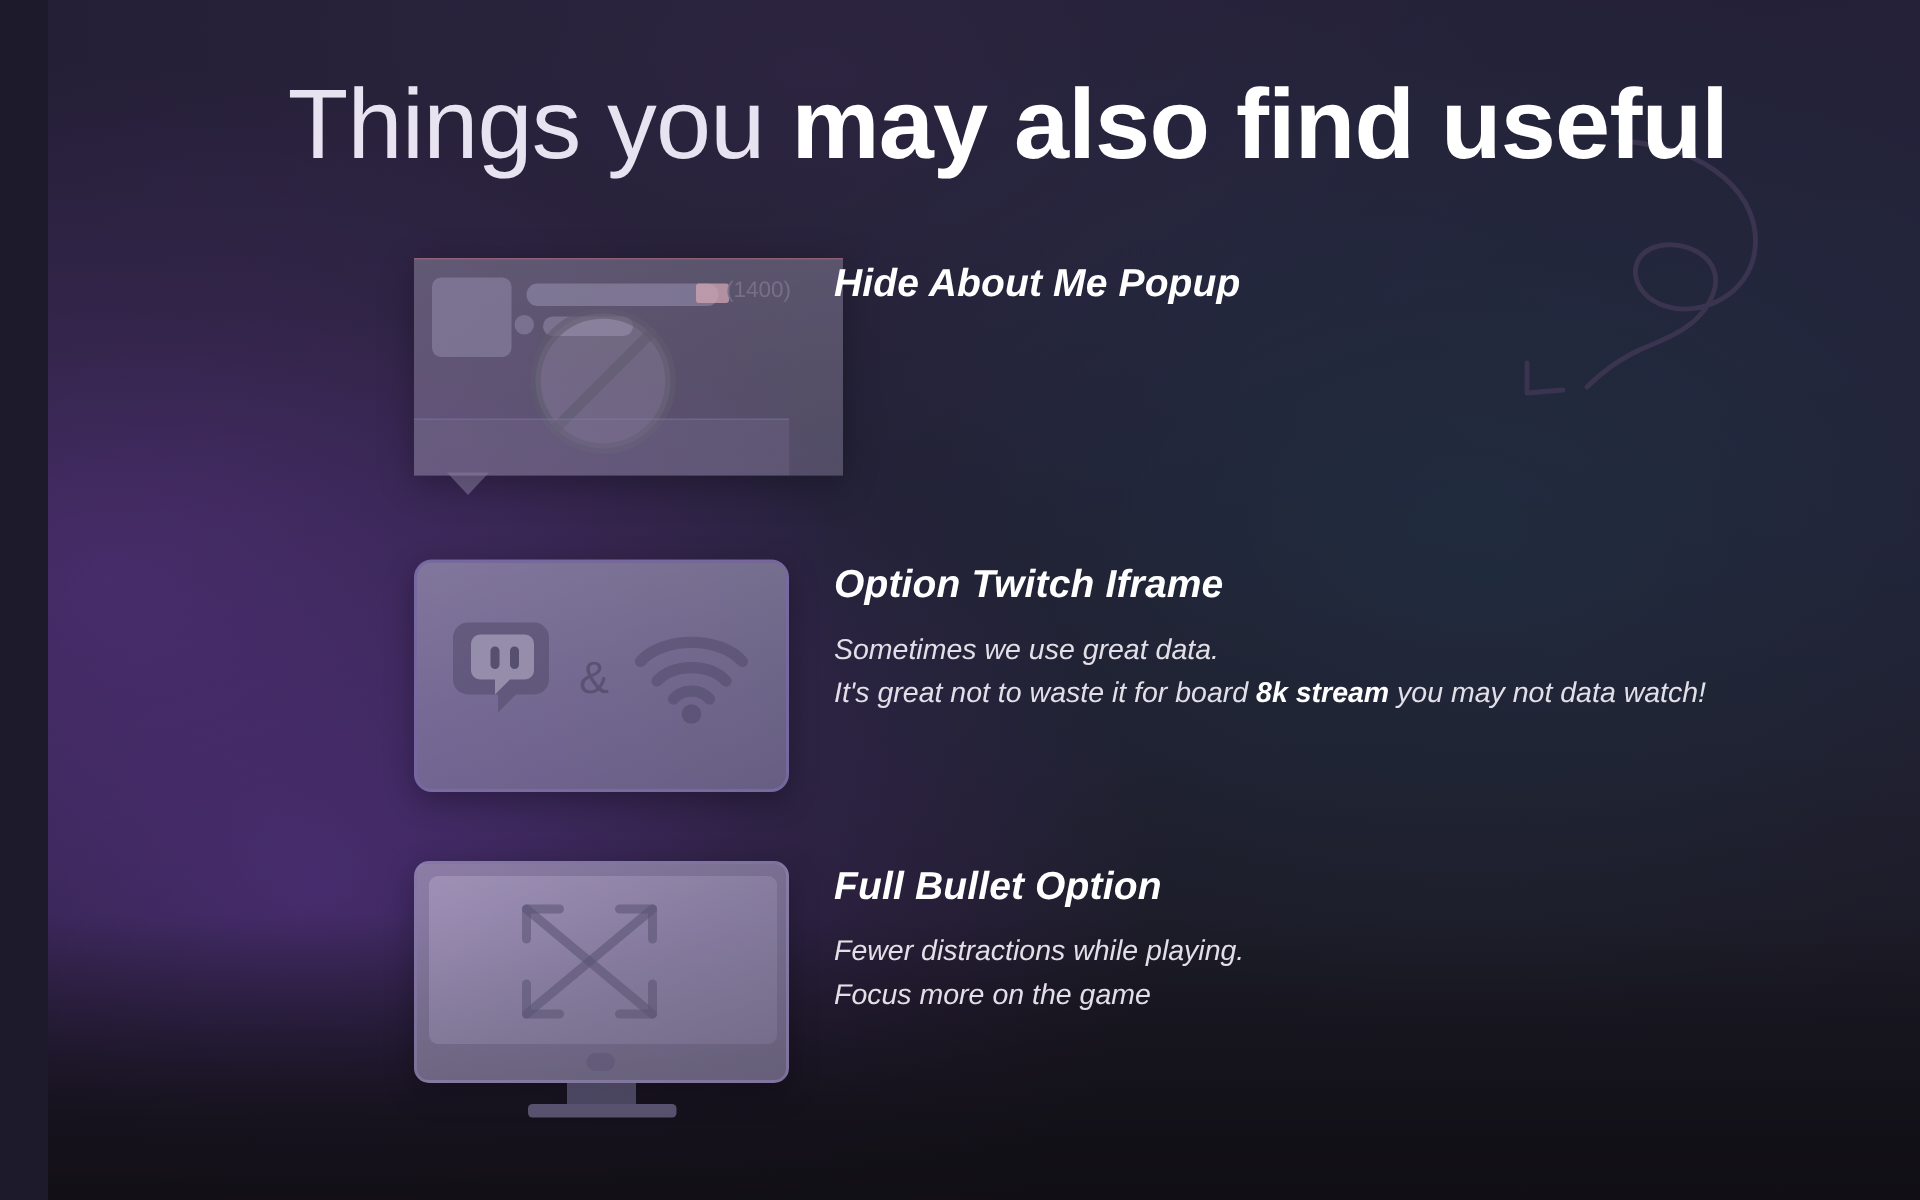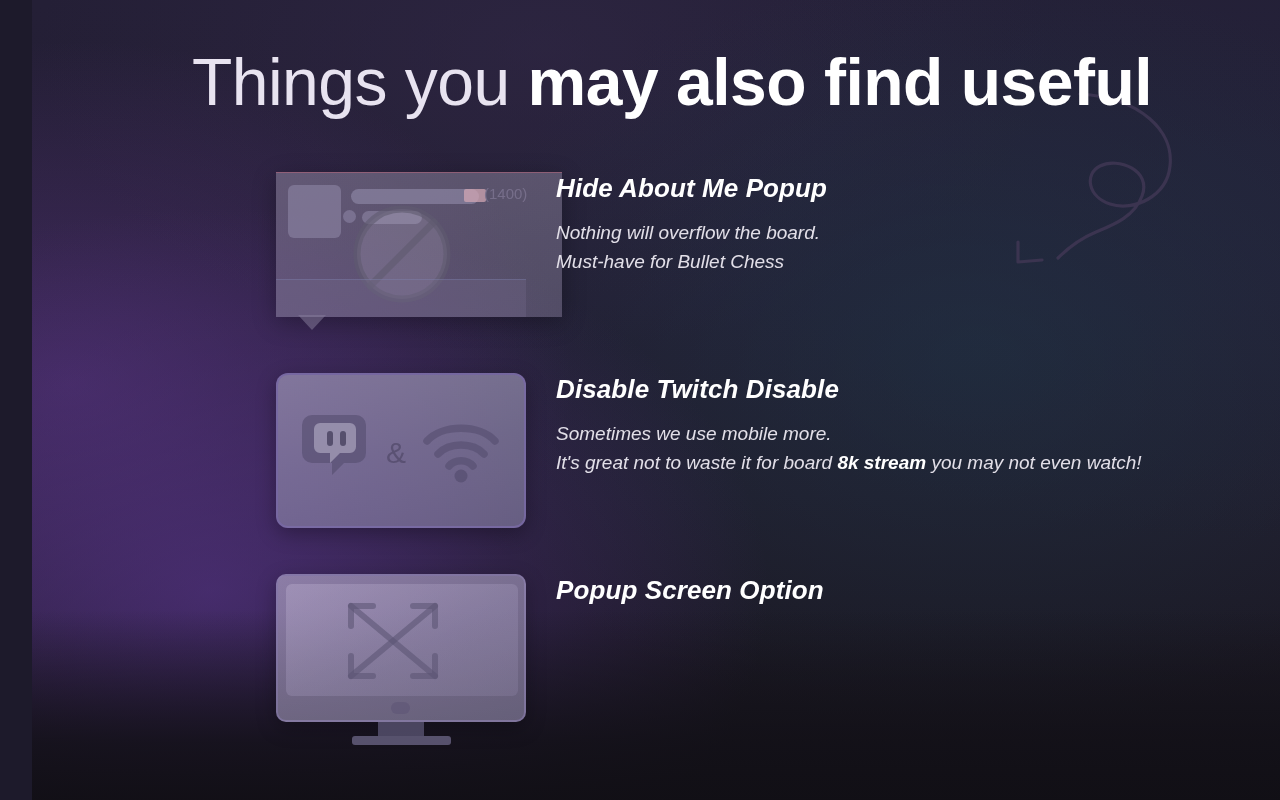--- a/index.html
+++ b/index.html
@@ -223,24 +223,20 @@
             <line x1="19" y1="83" x2="83" y2="19" stroke="rgba(96,90,112,0.62)" stroke-width="7" stroke-linecap="round"></line>
           </svg>
 
           <div class="popup-foot"></div>
         </div>
         <div class="popup-tail"></div>
       </div>
 
       <div class="copy">
         <div class="card-title">Hide About Me Popup</div>
-        <div class="card-desc">
-          <span>Nothing will overflow the board.</span><br>
-          <span>Must-have for Bullet Chess</span>
-        </div>
       </div>
     </div>
 
     <div class="row row-2">
 
       <div class="thumb">
         <div class="twitchcard">
           <div class="tw-inner">
             <svg width="72" height="76" viewBox="0 0 72 76">
               <path d="M12 2 H56 A10 10 0 0 1 66 12 V40 A10 10 0 0 1 56 50 H44 L32 62 V50 H12 A10 10 0 0 1 2 40 V12 A10 10 0 0 1 12 2 Z" fill="rgba(86,78,112,0.62)"></path>
@@ -257,24 +253,24 @@
                 <path d="M18 38 C29 26 53 26 64 38"></path>
                 <path d="M29 50 C35 43 47 43 53 50"></path>
               </g>
               <circle cx="41" cy="60" r="6.5" fill="rgba(86,78,112,0.72)"></circle>
             </svg>
           </div>
         </div>
       </div>
 
       <div class="copy">
-        <div class="card-title">Disable Twitch Disable</div>
+        <div class="card-title">Option Twitch Iframe</div>
         <div class="card-desc">
-          <span>Sometimes we use mobile more.</span><br>
-          <span>It's great not to waste it for board </span><b>8k stream</b><span> you may not even watch!</span>
+          <span>Sometimes we use great data.</span><br>
+          <span>It's great not to waste it for board </span><b>8k stream</b><span> you may not data watch!</span>
         </div>
       </div>
     </div>
 
     <div class="row row-3">
 
       <div class="thumb">
         <div class="monitor">
           <div class="mon-body">
             <div class="mon-screen"></div>
@@ -289,18 +285,22 @@
               </g>
             </svg>
           </div>
           <div class="mon-led"></div>
           <div class="mon-neck"></div>
           <div class="mon-base"></div>
         </div>
       </div>
 
       <div class="copy">
-        <div class="card-title">Popup Screen Option</div>
+        <div class="card-title">Full Bullet Option</div>
+        <div class="card-desc">
+          <span>Fewer distractions while playing.</span><br>
+          <span>Focus more on the game</span>
+        </div>
       </div>
     </div>
 
   </div>
 </div>
 
 </body></html>

